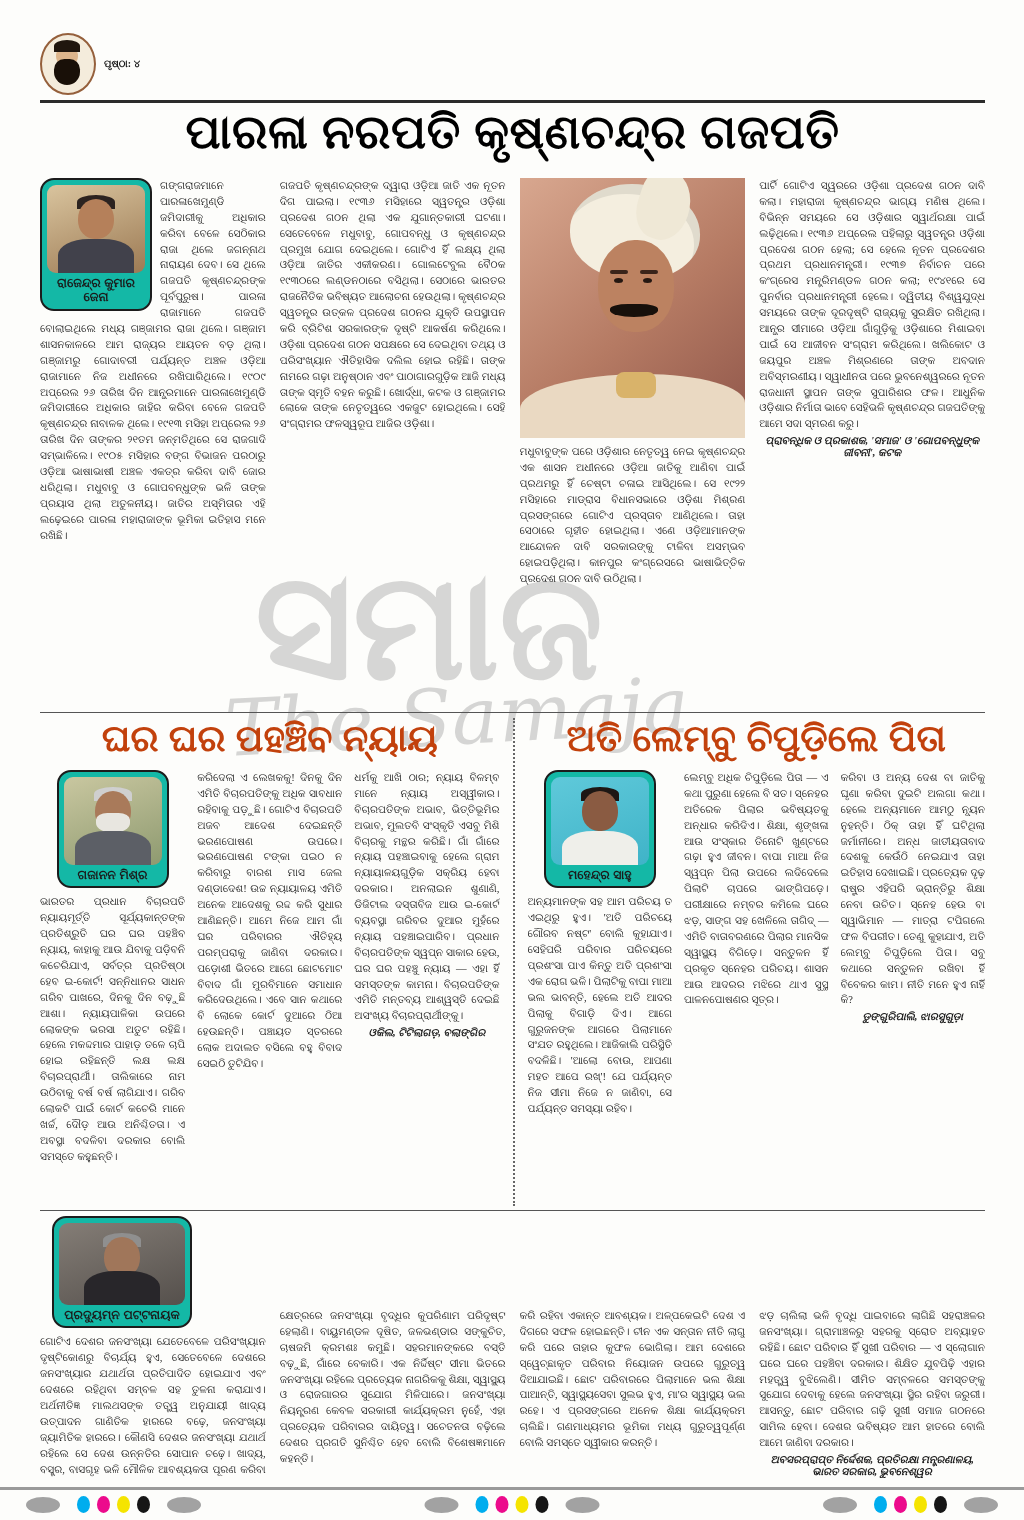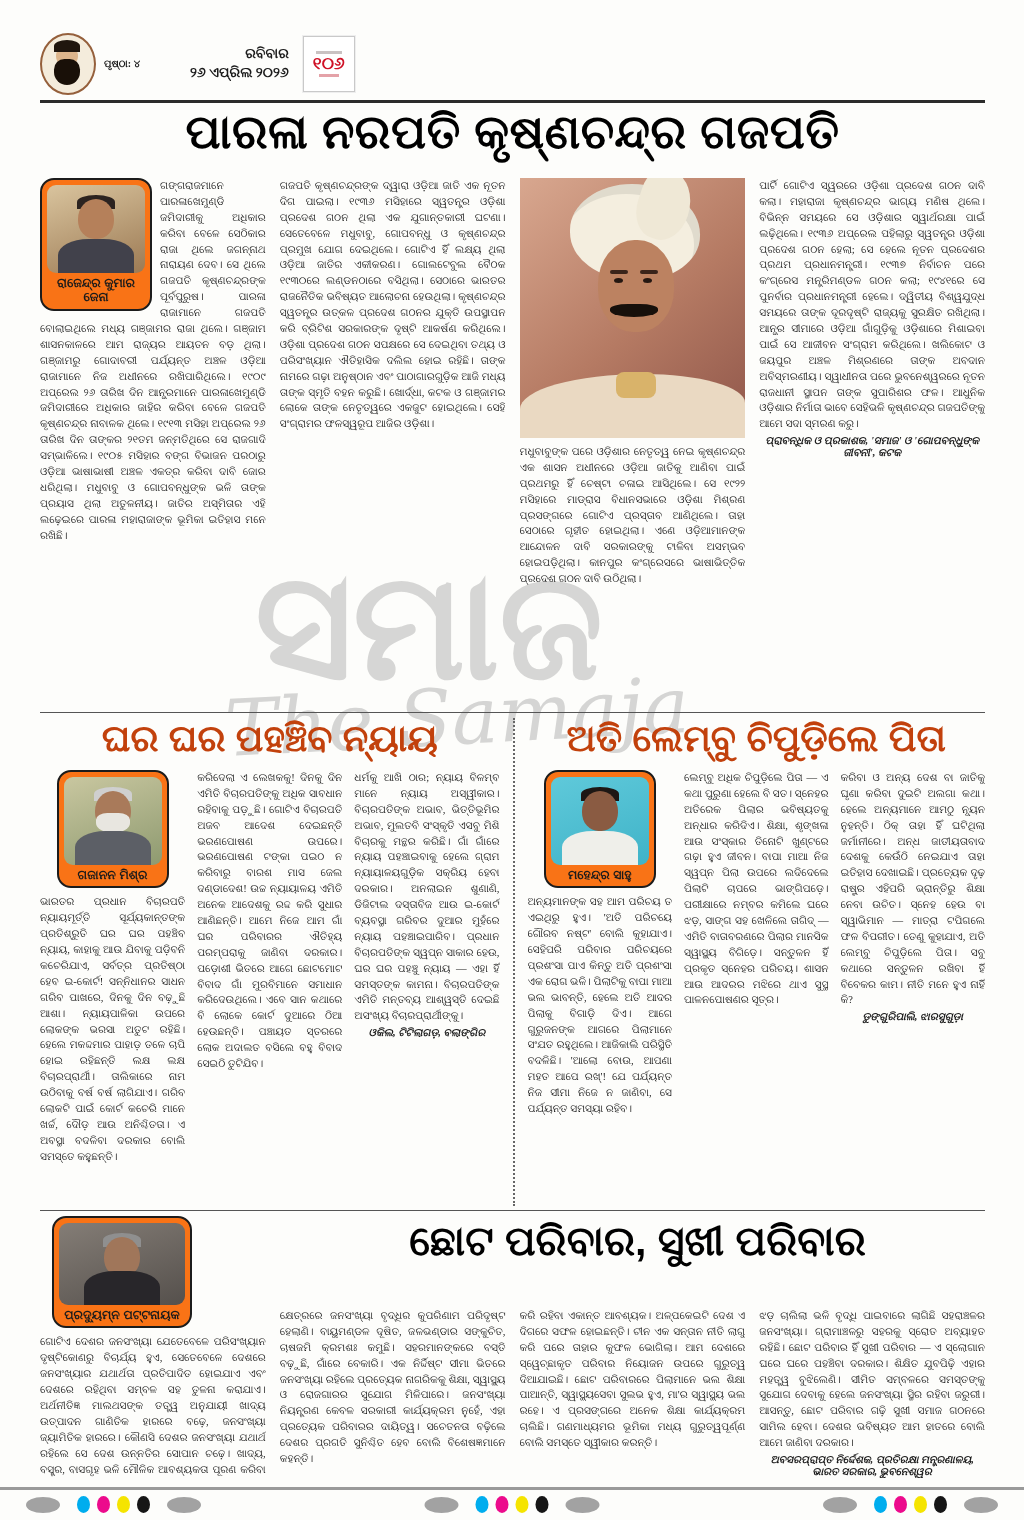--- a/index.html
+++ b/index.html
@@ -41,21 +41,21 @@
   
   .main-headline{position:absolute;left:40px;right:39px;top:104px;margin:0;text-align:center;
       font-family:"Liberation Sans",sans-serif;font-size:47px;font-weight:bold;letter-spacing:.5px;color:#000;}
 
   
   .bodytext{font-size:10.6px;line-height:1.5;text-align:justify;margin:0;}
   .col{overflow:hidden;}
   .signoff{display:block;text-align:center;font-style:italic;font-weight:bold;font-size:10.6px;margin-top:3px;}
 
   
-  .author-card{background:#f97316;border:2px solid #1c1c1c;border-radius:14px;padding:5px 5px 3px;
+  .author-card{background:#14b8a6;border:2px solid #1c1c1c;border-radius:14px;padding:5px 5px 3px;
                width:112px;box-sizing:border-box;text-align:center;}
   .card-photo{width:100%;height:88px;border-radius:9px;position:relative;overflow:hidden;}
   .card-name{font-size:12.5px;font-weight:bold;font-family:"Liberation Sans",sans-serif;padding:3px 0 1px;line-height:1.15;}
   .person-head{position:absolute;left:50%;transform:translateX(-50%);top:14px;width:36px;height:40px;border-radius:50% 50% 46% 46%;}
   .person-body{position:absolute;left:50%;transform:translateX(-50%);bottom:-6px;width:76px;height:40px;border-radius:40% 40% 0 0;}
   .person-hair{position:absolute;left:50%;transform:translateX(-50%);top:10px;width:38px;height:14px;border-radius:50% 50% 0 0;}
   .person-beard{position:absolute;left:50%;transform:translateX(-50%);top:36px;width:34px;height:20px;border-radius:40% 40% 60% 60%;}
   .ph-jena{background:linear-gradient(160deg,#d9c49e,#9c7a54);}
   .ph-jena .person-head{background:#b5805a;} .ph-jena .person-hair{background:#2c2320;}
   .ph-jena .person-body{background:#41414b;}
@@ -133,31 +133,20 @@
 
     <header class="masthead">
       <div class="mast-left">
         <div class="oval">
           <div class="face"></div>
           <div class="hair"></div>
           <div class="beard"></div>
         </div>
         <span class="page-no">ପୃଷ୍ଠା: ୪</span>
       </div>
-      <div class="mast-right">
-        <div class="dateblock">
-          <span>ରବିବାର</span><br>
-          <span>୨୬ ଏପ୍ରିଲ ୨୦୨୬</span>
-        </div>
-        <div class="badge">
-          <div class="tiny"></div>
-          <div class="num">୧୦୬</div>
-          <div class="tinyr"></div>
-        </div>
-      </div>
     </header>
     <div class="head-rule"></div>
 
     <h1 class="main-headline">ପାରଳା ନରପତି କୃଷ୍ଣଚନ୍ଦ୍ର ଗଜପତି</h1>
 
     <section class="article-main">
       <div class="col">
         <div class="author-card">
           <div class="card-photo ph-jena">
             <div class="person-hair"></div>
@@ -243,21 +232,20 @@
             <span class="signoff">ଡୁଙ୍ଗୁରିପାଲି, ଝାରସୁଗୁଡ଼ା</span>
           </div>
         </div>
       </article>
 
     </section>
 
     <div class="sep2"></div>
 
     <section class="row3">
-      <h2 class="family-headline">ଛୋଟ ପରିବାର, ସୁଖୀ ପରିବାର</h2>
       <div class="cols4">
         <div class="col">
           <div class="author-card">
             <div class="card-photo ph-patnaik">
               <div class="person-hair"></div>
               <div class="person-head"></div>
               <div class="person-body"></div>
             </div>
             <div class="card-name">ପ୍ରଦ୍ୟୁମ୍ନ ପଟ୍ଟନାୟକ</div>
           </div>

